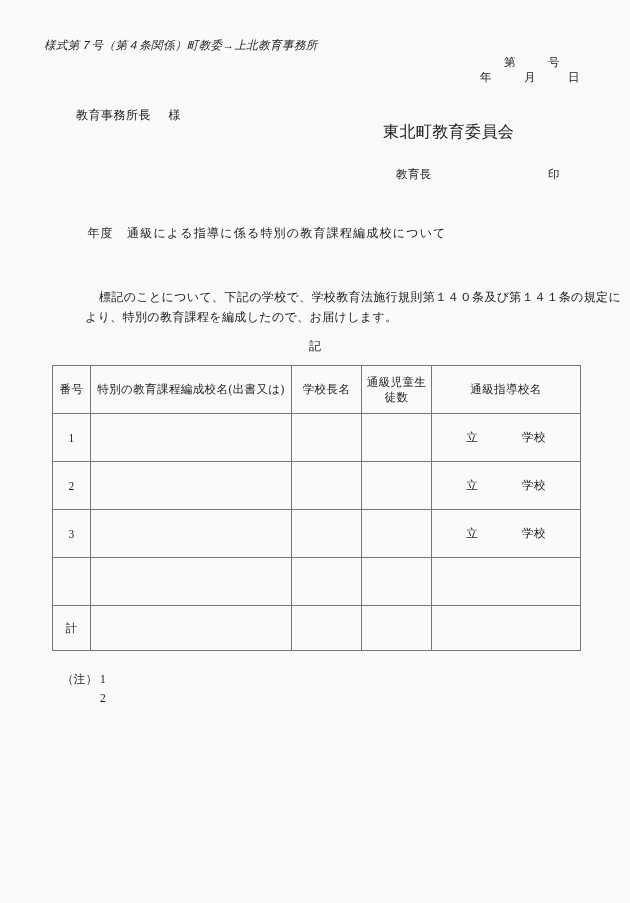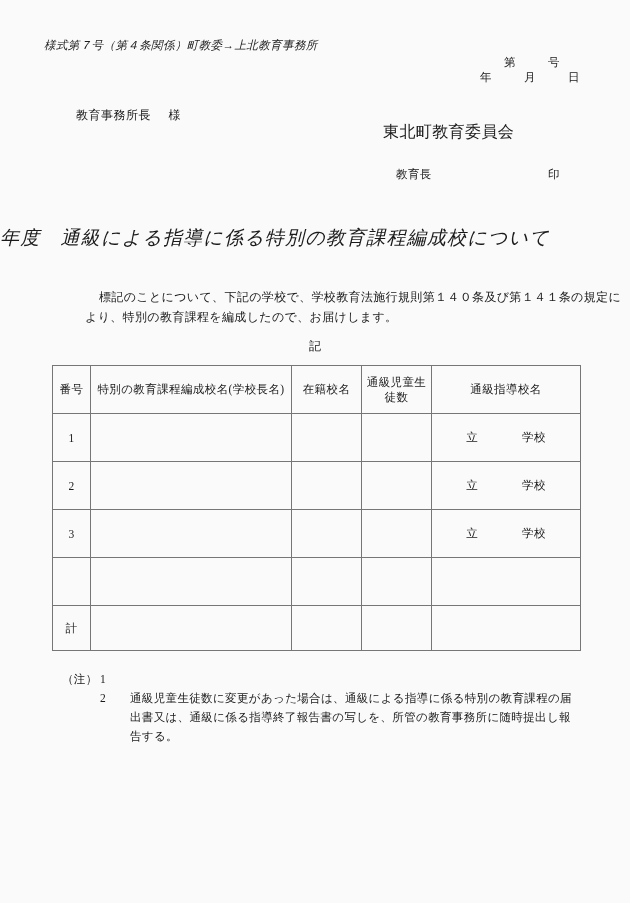--- a/index.html
+++ b/index.html
@@ -82,24 +82,23 @@
     white-space: nowrap;
   }
 
   
   .doc-title {
     position: absolute;
     left: 0;
     top: 225px;
     width: 534px;
     text-align: center;
-    font-size: 19px;
+    font-size: 12px;
     letter-spacing: 1.2px;
     white-space: nowrap;
-    font-style: italic;
   }
 
   
   .body-text {
     position: absolute;
     left: 47px;
     top: 287px;
     width: 540px;
     font-size: 12px;
     line-height: 20px;
@@ -231,22 +230,22 @@
       <colgroup>
         <col class="c-no">
           <col class="c-school">
           <col class="c-prin">
           <col class="c-count">
           <col class="c-guide">
       </colgroup>
       <tbody>
         <tr class="hdr">
           <td>番号</td>
-          <td>特別の教育課程編成校名(学校長名)</td>
-          <td>在籍校名</td>
+          <td>特別の教育課程編成校名(出書又は)</td>
+          <td>学校長名</td>
           <td class="small-hdr">通級児童生徒数</td>
           <td>通級指導校名</td>
         </tr>
 
         <tr class="data">
           <td>1</td>
           <td></td>
           <td></td>
           <td></td>
           <td>
@@ -303,21 +302,16 @@
   </div>
 
   <div class="notes">
     <div class="notes-row">
       <span class="notes-label">（注）</span>
       <span class="notes-idx">1</span>
     </div>
     <div class="notes-row">
       <span class="notes-label"></span>
       <span class="notes-idx">2</span>
-      <span class="notes-body">
-        <span style="display:block">通級児童生徒数に変更があった場合は、通級による指導に係る特別の教育課程の届</span>
-        <span style="display:block">出書又は、通級に係る指導終了報告書の写しを、所管の教育事務所に随時提出し報</span>
-        <span style="display:block">告する。</span>
-      </span>
     </div>
   </div>
 
 </div>
 
 </body></html>

